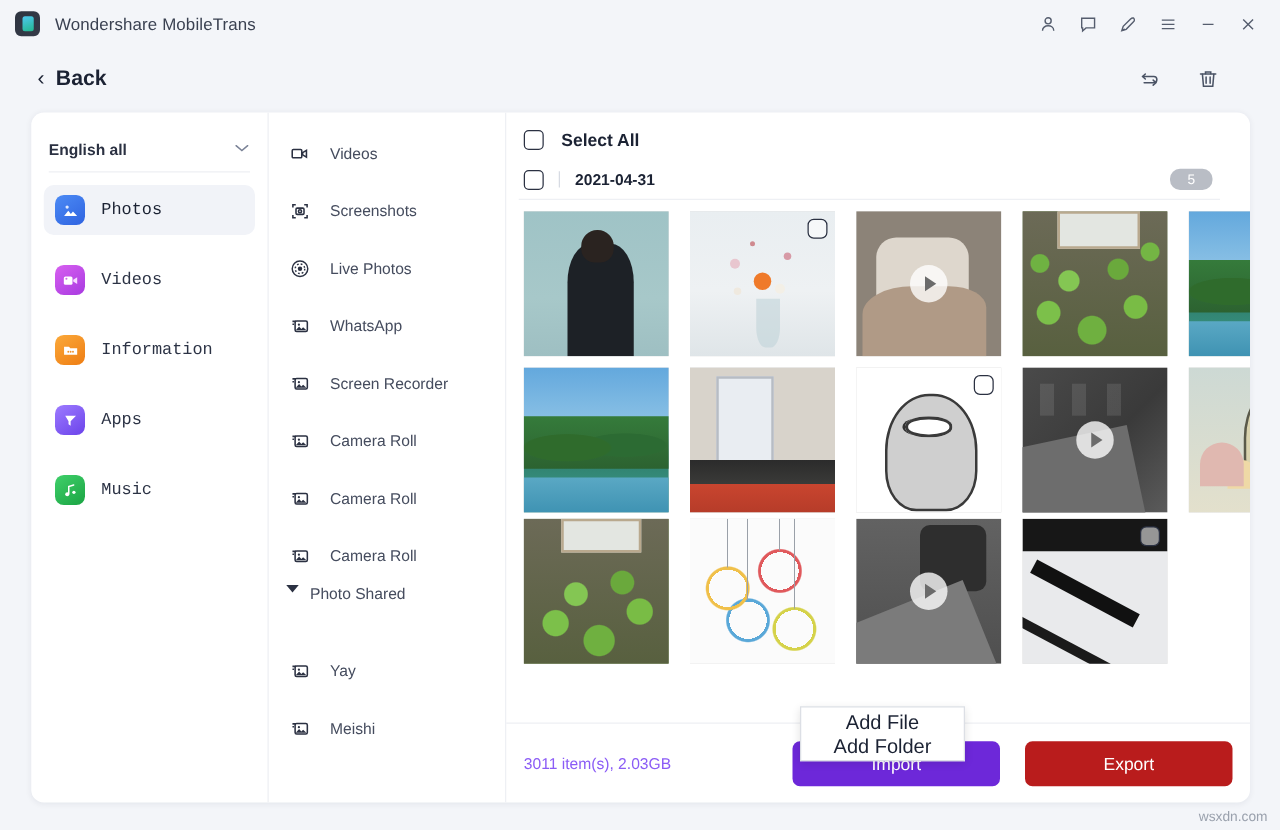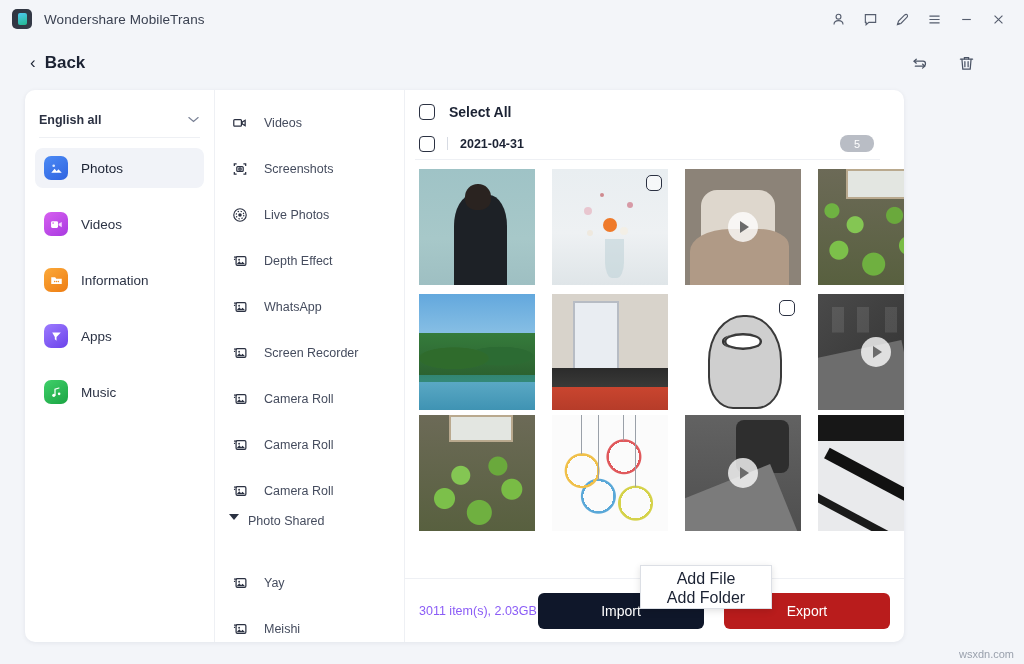--- a/index.html
+++ b/index.html
@@ -43,36 +43,36 @@
   .back-link {
     display: flex; align-items: center; margin-left: 30px;
     font-size: 17px; font-weight: bold; color: #1b2233;
   }
   .back-link .chev { margin-right: 9px; font-weight: normal; font-size: 17px; }
   .bar-right { margin-left: auto; display: flex; align-items: center; padding-right: 48px; gap: 28px; }
   .bar-icon { color: #4a5365; display: flex; align-items: center; justify-content: center; }
 
   
   .card {
-    position: absolute; left: 25px; top: 90px; width: 879px; height: 552px;
+    position: absolute; left: 25px; top: 90px; width: 975px; height: 552px;
     background: #ffffff; border-radius: 10px;
     box-shadow: 0 1px 5px rgba(20,30,60,.07);
     display: flex; overflow: hidden;
   }
 
   
   .sidebar { width: 190px; border-right: 1px solid #eef0f4; flex: none; padding-top: 12px; }
   .lang-row {
     height: 36px; margin: 0 14px; display: flex; align-items: center;
     border-bottom: 1px solid #eef0f4;
   }
   .lang-label { font-size: 12.5px; font-weight: bold; color: #2b3142; }
   .lang-chev { margin-left: auto; color: #7a8296; font-size: 11px; }
 
-  .nav { padding: 10px 10px 0 10px; }
+  .nav { padding: 10px 10px 0 10px; font-family: Liberation Mono, monospace; }
   .nav-item {
     display: flex; align-items: center; height: 40px; border-radius: 8px;
     padding-left: 9px; margin-bottom: 16px;
   }
   .nav-item.active { background: #f1f3f8; }
   .nav-ico {
     width: 24px; height: 24px; border-radius: 7px; flex: none;
     display: flex; align-items: center; justify-content: center;
     position: relative;
   }
@@ -294,21 +294,21 @@
   
   .footer {
     height: 64px; flex: none; border-top: 1px solid #eef0f4;
     display: flex; align-items: center; padding: 0 14px 0 14px; position: relative;
   }
   .item-info { font-size: 12.5px; color: #8b5cf6; }
   .btn {
     height: 36px; border-radius: 6px; color: #fff; font-size: 14px;
     display: flex; align-items: center; justify-content: center;
   }
-  .btn-import { width: 166px; margin-left: auto; background: #0f172a; }
+  .btn-import { width: 166px; margin-left: auto; background: #6d28d9; }
   .btn-export { width: 166px; margin-left: 20px; background: #b91c1c; }
 
   
   .ctx-menu {
     position: absolute; left: 640px; top: 565px; width: 132px; height: 44px;
     background: #ffffff; border: 1px solid #dcdfe5;
     box-shadow: 0 2px 7px rgba(0,0,0,.12); z-index: 50;
     padding: 3px 0;
   }
   .ctx-item {
@@ -486,57 +486,58 @@
       <span class="cat-ico">
         <svg width="16" height="16" viewBox="0 0 18 18" fill="none" stroke="currentColor" stroke-width="1.3">
             <circle cx="9" cy="9" r="7"></circle>
             <circle cx="9" cy="9" r="4.3" stroke-dasharray="1.6 1.8"></circle>
             <circle cx="9" cy="9" r="2" fill="currentColor" stroke="none"></circle>
           </svg>
       </span>
       <span class="cat-label">Live Photos</span>
     </div>
 
+
     <div class="cat-item">
       <span class="cat-ico">
         <svg width="16" height="16" viewBox="0 0 18 18" fill="none" stroke="currentColor" stroke-width="1.4">
             <path d="M2.2 4.6h3.2"></path>
             <path d="M2.2 7.2h1.4"></path>
             <rect x="4.6" y="4.2" width="11" height="9.6" rx="1.4"></rect>
             <circle cx="8" cy="7.6" r="1" fill="currentColor" stroke="none"></circle>
             <path d="M5.2 12.6l3-3.4 2 2.2 1.6-1.6 3 2.8z" fill="currentColor" stroke="none"></path>
           </svg>
       </span>
-      <span class="cat-label">Depth Effect</span>
+      <span class="cat-label">WhatsApp</span>
     </div>
 
     <div class="cat-item">
       <span class="cat-ico">
         <svg width="16" height="16" viewBox="0 0 18 18" fill="none" stroke="currentColor" stroke-width="1.4">
             <path d="M2.2 4.6h3.2"></path>
             <path d="M2.2 7.2h1.4"></path>
             <rect x="4.6" y="4.2" width="11" height="9.6" rx="1.4"></rect>
             <circle cx="8" cy="7.6" r="1" fill="currentColor" stroke="none"></circle>
             <path d="M5.2 12.6l3-3.4 2 2.2 1.6-1.6 3 2.8z" fill="currentColor" stroke="none"></path>
           </svg>
       </span>
-      <span class="cat-label">WhatsApp</span>
+      <span class="cat-label">Screen Recorder</span>
     </div>
 
     <div class="cat-item">
       <span class="cat-ico">
         <svg width="16" height="16" viewBox="0 0 18 18" fill="none" stroke="currentColor" stroke-width="1.4">
             <path d="M2.2 4.6h3.2"></path>
             <path d="M2.2 7.2h1.4"></path>
             <rect x="4.6" y="4.2" width="11" height="9.6" rx="1.4"></rect>
             <circle cx="8" cy="7.6" r="1" fill="currentColor" stroke="none"></circle>
             <path d="M5.2 12.6l3-3.4 2 2.2 1.6-1.6 3 2.8z" fill="currentColor" stroke="none"></path>
           </svg>
       </span>
-      <span class="cat-label">Screen Recorder</span>
+      <span class="cat-label">Camera Roll</span>
     </div>
 
     <div class="cat-item">
       <span class="cat-ico">
         <svg width="16" height="16" viewBox="0 0 18 18" fill="none" stroke="currentColor" stroke-width="1.4">
             <path d="M2.2 4.6h3.2"></path>
             <path d="M2.2 7.2h1.4"></path>
             <rect x="4.6" y="4.2" width="11" height="9.6" rx="1.4"></rect>
             <circle cx="8" cy="7.6" r="1" fill="currentColor" stroke="none"></circle>
             <path d="M5.2 12.6l3-3.4 2 2.2 1.6-1.6 3 2.8z" fill="currentColor" stroke="none"></path>
@@ -551,61 +552,48 @@
             <path d="M2.2 4.6h3.2"></path>
             <path d="M2.2 7.2h1.4"></path>
             <rect x="4.6" y="4.2" width="11" height="9.6" rx="1.4"></rect>
             <circle cx="8" cy="7.6" r="1" fill="currentColor" stroke="none"></circle>
             <path d="M5.2 12.6l3-3.4 2 2.2 1.6-1.6 3 2.8z" fill="currentColor" stroke="none"></path>
           </svg>
       </span>
       <span class="cat-label">Camera Roll</span>
     </div>
 
+    <div class="cat-group">
+      <span class="tri"></span>
+      <span class="glabel">Photo Shared</span>
+    </div>
+
     <div class="cat-item">
       <span class="cat-ico">
         <svg width="16" height="16" viewBox="0 0 18 18" fill="none" stroke="currentColor" stroke-width="1.4">
             <path d="M2.2 4.6h3.2"></path>
             <path d="M2.2 7.2h1.4"></path>
             <rect x="4.6" y="4.2" width="11" height="9.6" rx="1.4"></rect>
             <circle cx="8" cy="7.6" r="1" fill="currentColor" stroke="none"></circle>
             <path d="M5.2 12.6l3-3.4 2 2.2 1.6-1.6 3 2.8z" fill="currentColor" stroke="none"></path>
           </svg>
       </span>
-      <span class="cat-label">Camera Roll</span>
-    </div>
-
-    <div class="cat-group">
-      <span class="tri"></span>
-      <span class="glabel">Photo Shared</span>
+      <span class="cat-label">Yay</span>
     </div>
 
     <div class="cat-item">
       <span class="cat-ico">
         <svg width="16" height="16" viewBox="0 0 18 18" fill="none" stroke="currentColor" stroke-width="1.4">
             <path d="M2.2 4.6h3.2"></path>
             <path d="M2.2 7.2h1.4"></path>
             <rect x="4.6" y="4.2" width="11" height="9.6" rx="1.4"></rect>
             <circle cx="8" cy="7.6" r="1" fill="currentColor" stroke="none"></circle>
             <path d="M5.2 12.6l3-3.4 2 2.2 1.6-1.6 3 2.8z" fill="currentColor" stroke="none"></path>
           </svg>
       </span>
-      <span class="cat-label">Yay</span>
-    </div>
-
-    <div class="cat-item">
-      <span class="cat-ico">
-        <svg width="16" height="16" viewBox="0 0 18 18" fill="none" stroke="currentColor" stroke-width="1.4">
-            <path d="M2.2 4.6h3.2"></path>
-            <path d="M2.2 7.2h1.4"></path>
-            <rect x="4.6" y="4.2" width="11" height="9.6" rx="1.4"></rect>
-            <circle cx="8" cy="7.6" r="1" fill="currentColor" stroke="none"></circle>
-            <path d="M5.2 12.6l3-3.4 2 2.2 1.6-1.6 3 2.8z" fill="currentColor" stroke="none"></path>
-          </svg>
-      </span>
       <span class="cat-label">Meishi</span>
     </div>
 
   </div>
 
   <div class="gallery">
     <div class="gal-scroll">
 
       <div class="selall-row">
         <span class="cbox"></span>

